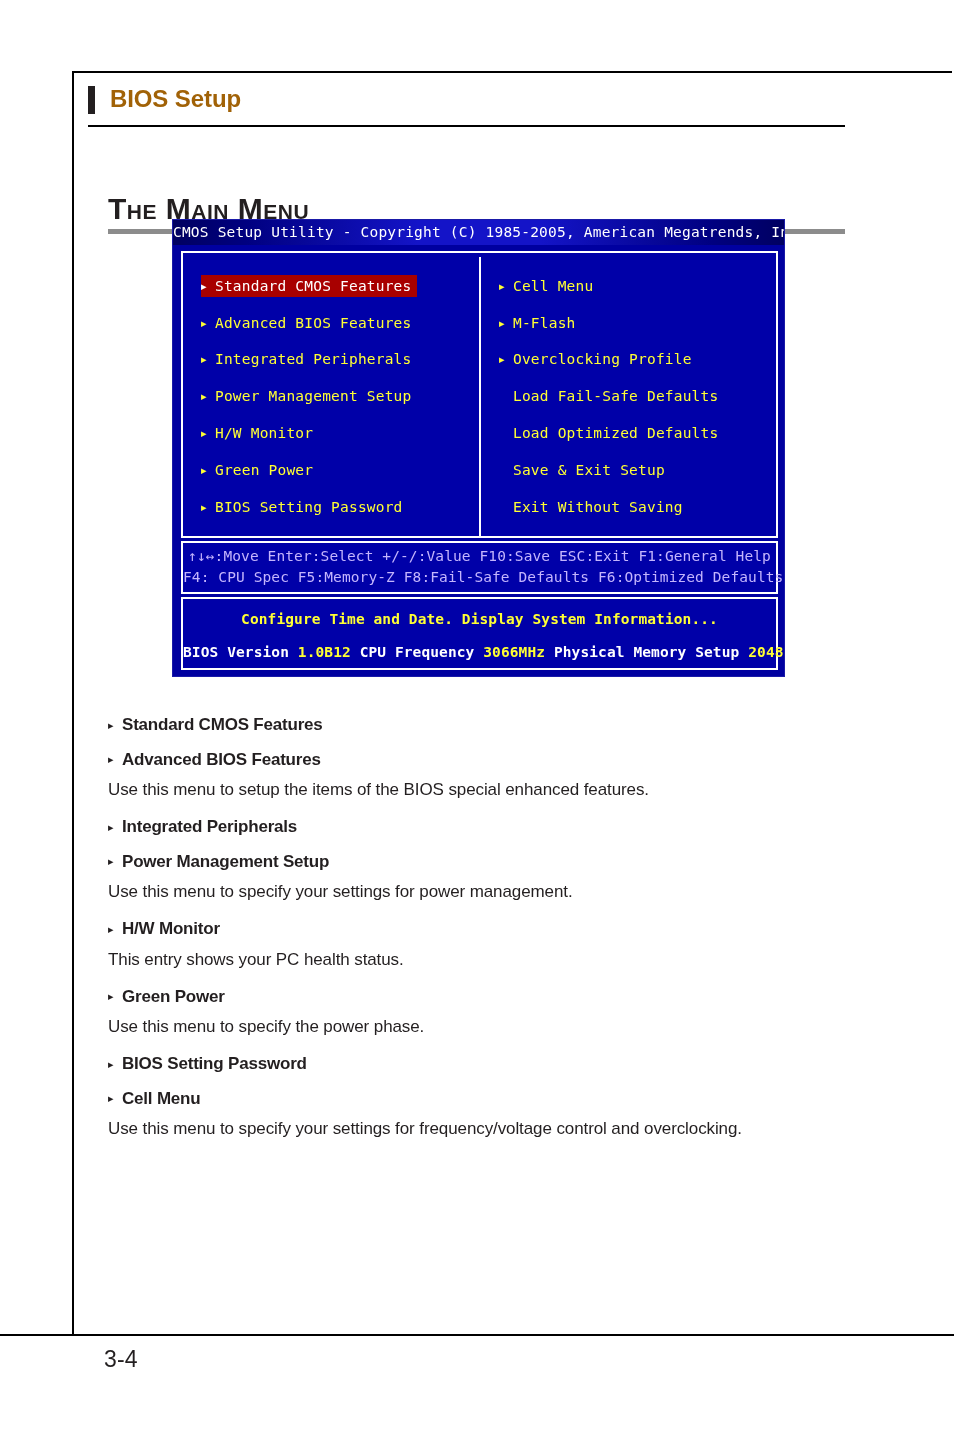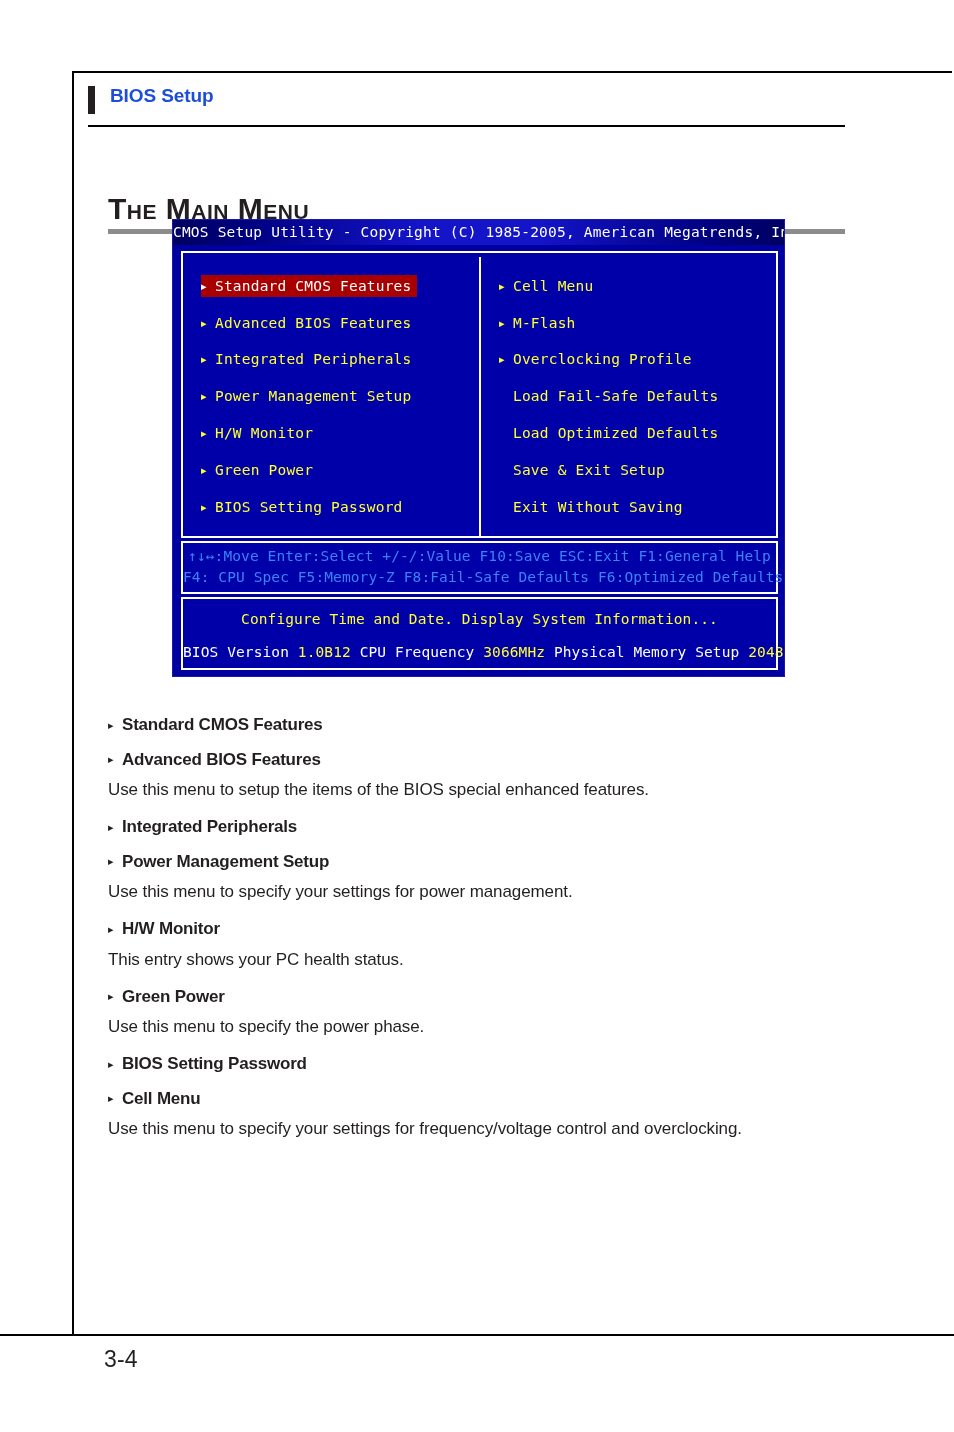--- a/index.html
+++ b/index.html
@@ -49,24 +49,24 @@
   }
   .runhead-bar {
     position: absolute;
     left: 0; top: 2px;
     width: 7px; height: 28px;
     background: #231f20;
   }
   .runhead-text {
     position: absolute;
     left: 22px; top: 1px;
-    font-size: 19px;
+    font-size: 24px;
     font-weight: bold;
     letter-spacing: -0.1px;
-    color: #1d4ed8;
+    color: #a16207;
     white-space: nowrap;
     text-align: right;
   }
   .runhead-rule {
     position: absolute;
     left: 0px; top: 41px;
     width: 757px; height: 2px;
     background: #000;
   }
 
@@ -132,21 +132,21 @@
   #bios-menu-panel {
     left: 8px; top: 31px;
     width: 597px; height: 287px;
   }
   #bios-keys-panel {
     left: 8px; top: 321px;
     width: 597px; height: 53px;
   }
   #bios-info-panel {
     left: 8px; top: 377px;
-    width: 597px; height: 73px;
+    width: 597px; height: 73px; font-weight: bold;
   }
 
   .col-divider {
     position: absolute;
     left: 296px; top: 4px;
     width: 2px; height: 279px;
     background: #ffffff;
   }
 
   .menu-col {
@@ -187,21 +187,21 @@
   .mi2 { top: 95px;  left: 14px; }
   .mi3 { top: 132px; left: 14px; }
   .mi4 { top: 169px; left: 14px; }
   .mi5 { top: 206px; left: 14px; }
   .mi6 { top: 243px; left: 14px; }
 
   .keys-line {
     position: absolute;
     left: 0; width: 593px;
     text-align: center;
-    color: #3b82f6;
+    color: #c4b5fd;
     font-size: 14.5px;
     line-height: 22px;
     white-space: nowrap;
     letter-spacing: 0.1px;
   }
   .keys-line.l1 { top: 2px; }
   .keys-line.l2 { top: 23px; }
 
   .info-line {
     position: absolute;

